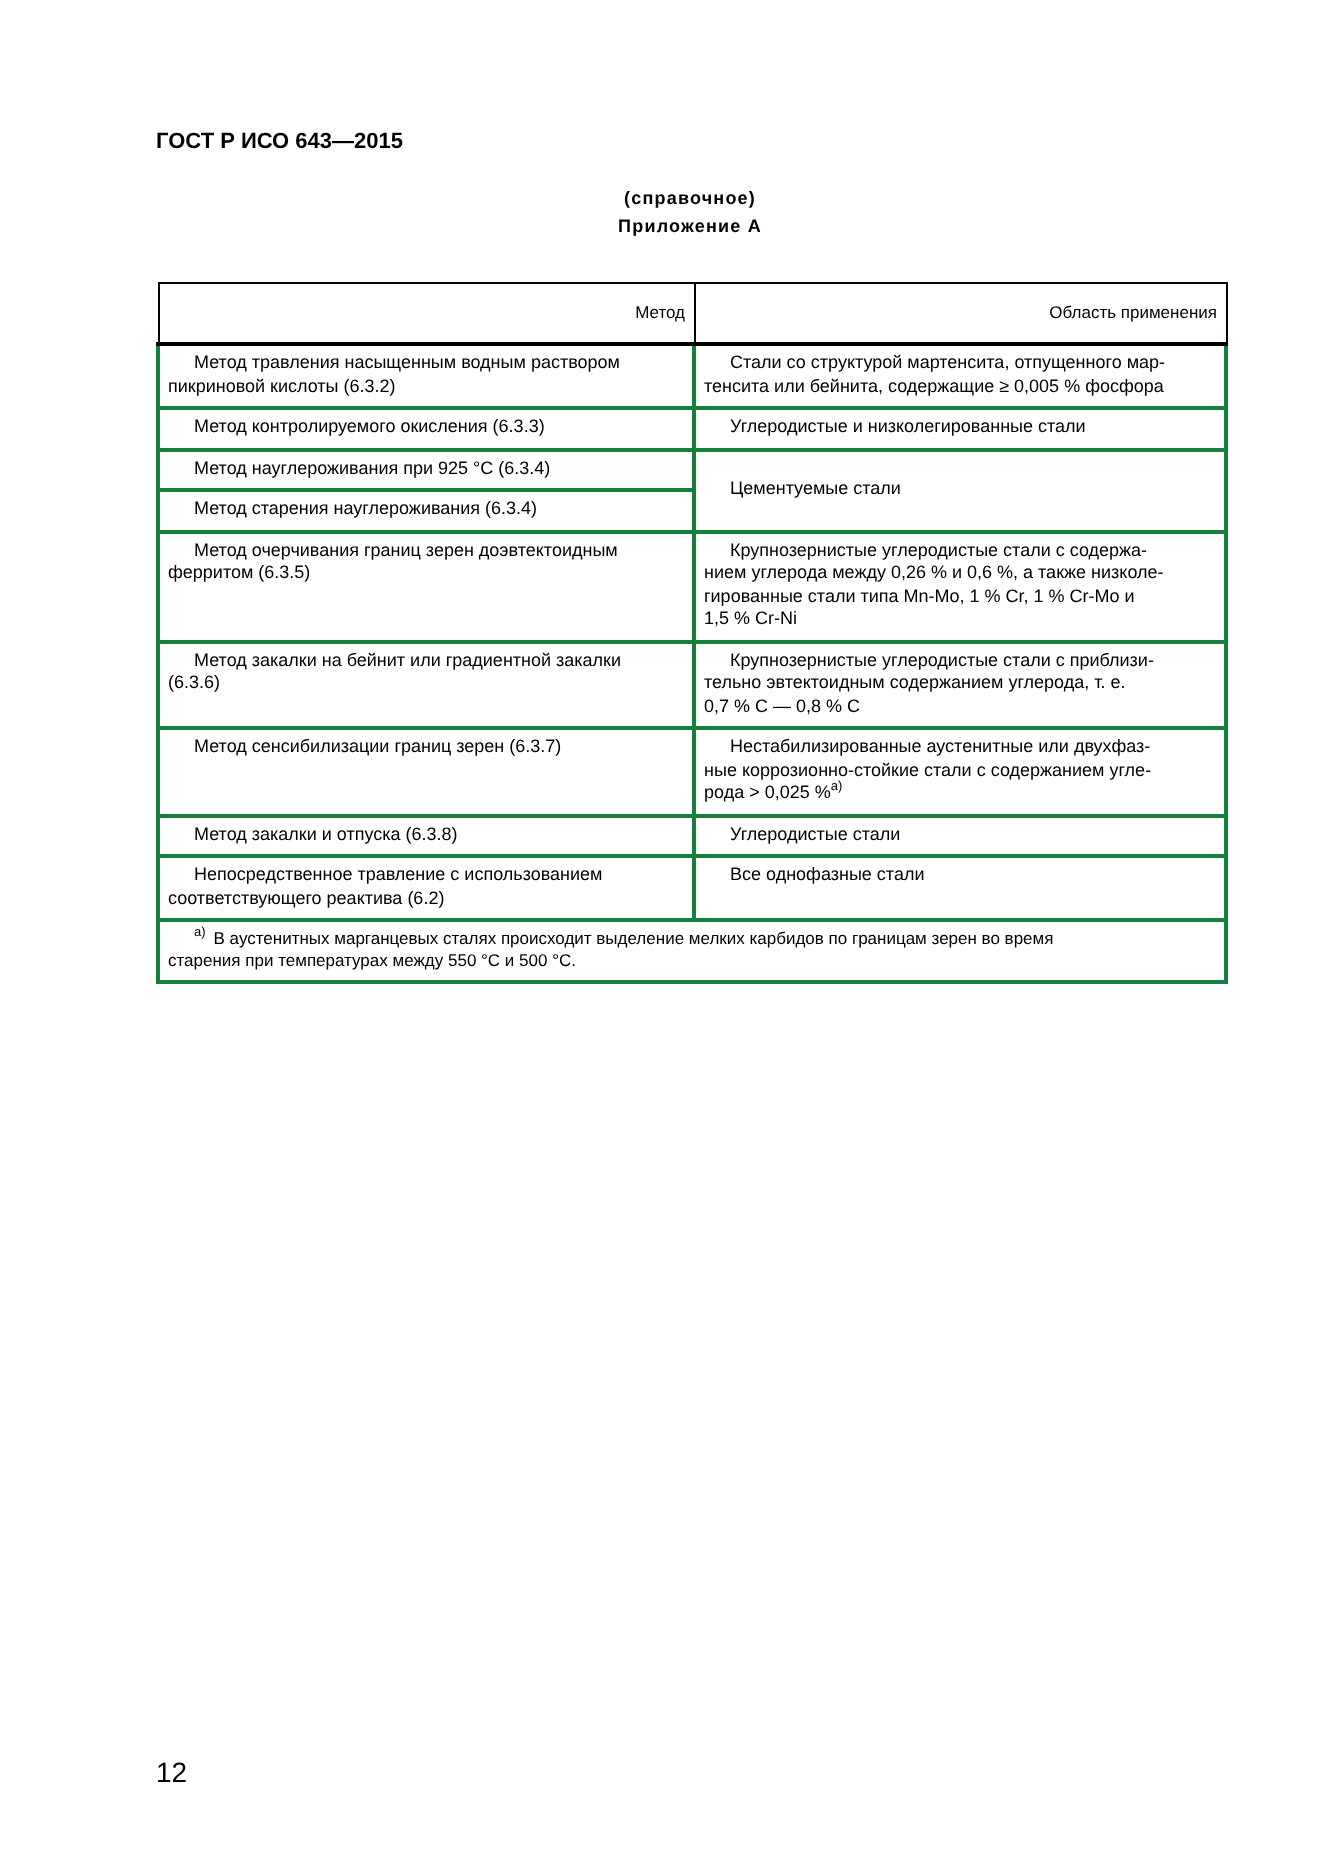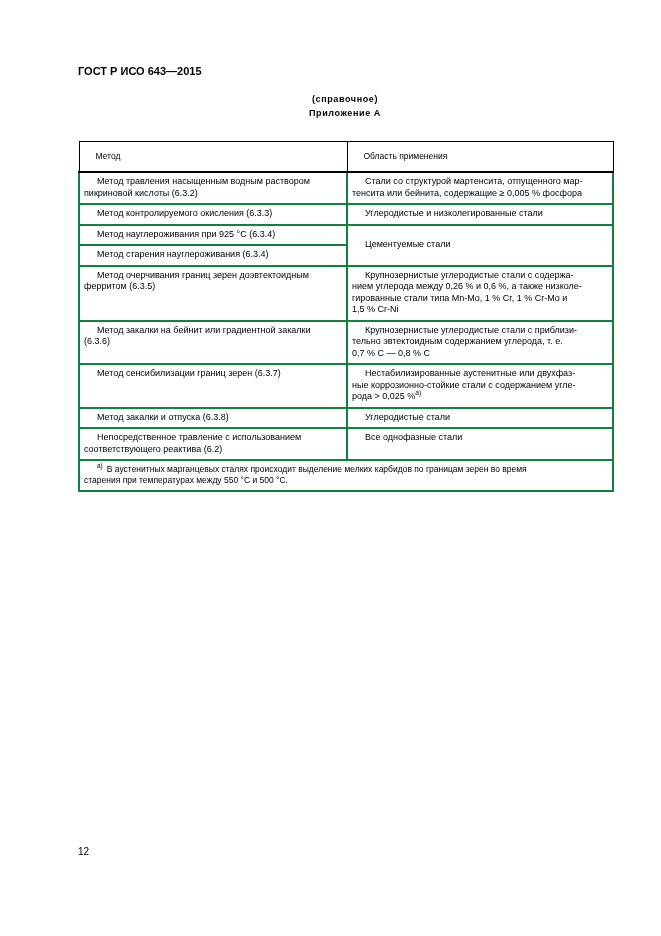--- a/index.html
+++ b/index.html
@@ -44,24 +44,24 @@
     font-size: 9px;
     line-height: 11.5px;
   }
   table.methods col.c-method { width: 268px; }
   table.methods col.c-scope  { width: 266px; }
   table.methods th {
     border: 1px solid #000;
     border-bottom: 2px solid #000;
     font-weight: normal;
     font-size: 8.5px;
-    text-align: left;
+    text-align: right;
     vertical-align: middle;
     height: 25px;
-    padding: 2px 16px;
+    padding: 2px 4px;
   }
   table.methods td {
     border: 2px solid #15803d;
     vertical-align: top;
     padding: 3px 5px 4px 4px;
   }
   table.methods td.v-mid { vertical-align: middle; }
   .cellpara { text-indent: 13px; }
   sup.fn-ref {
     font-size: 6.5px;
@@ -71,22 +71,22 @@
   td.footnote-cell {
     font-size: 8.5px;
     line-height: 11px;
     padding: 4px 5px 5px 4px;
   }
   td.footnote-cell sup.fn-ref { margin-right: 4px; }
 
   .page-number {
     position: absolute;
     left: 78px;
-    top: 846px;
-    font-size: 10px;
+    top: 878px;
+    font-size: 14px;
   }
 </style>
 </head>
 <body>
 
 <div class="page">
   <div class="content">
 
     <div class="standard-code">ГОСТ Р ИСО 643—2015</div>
 

